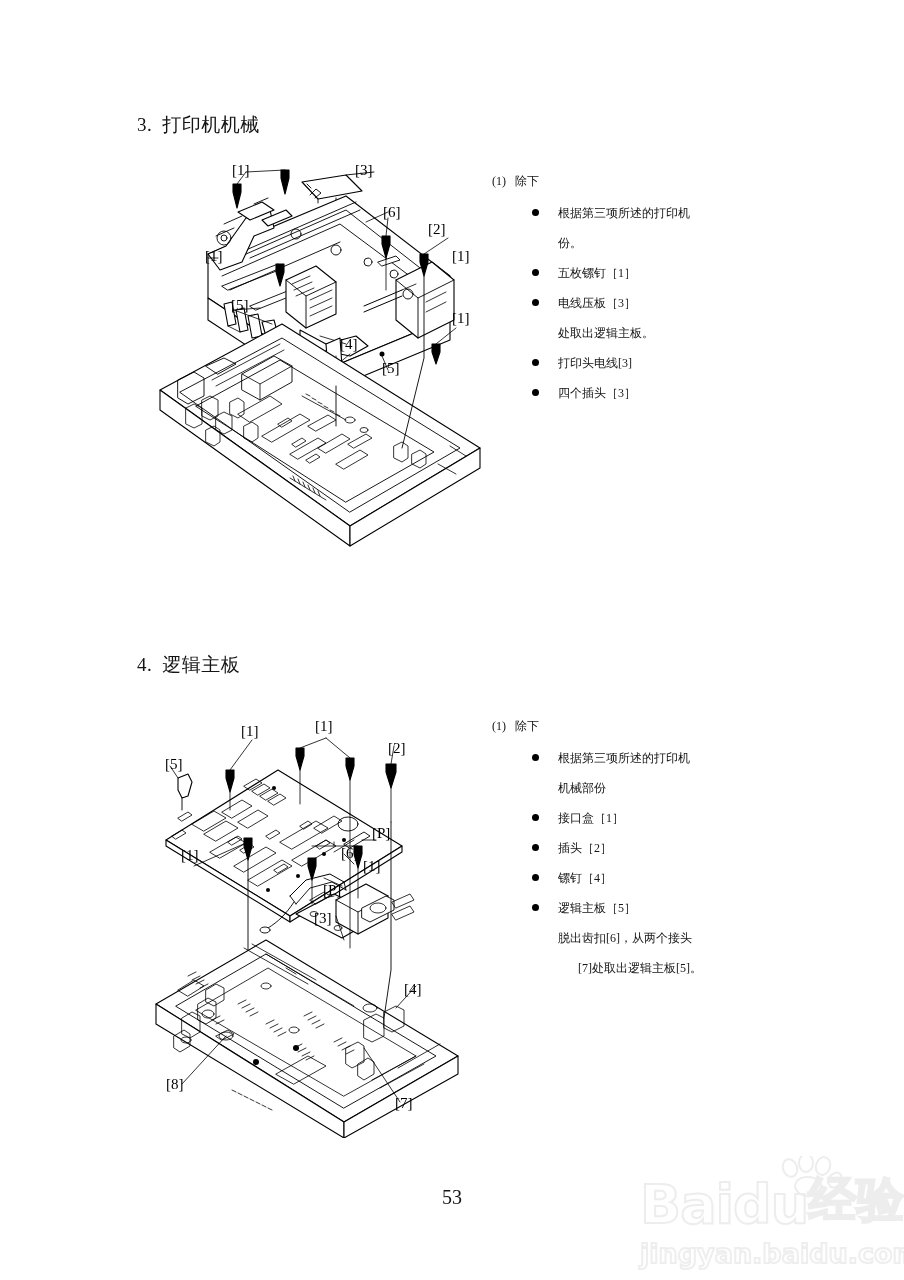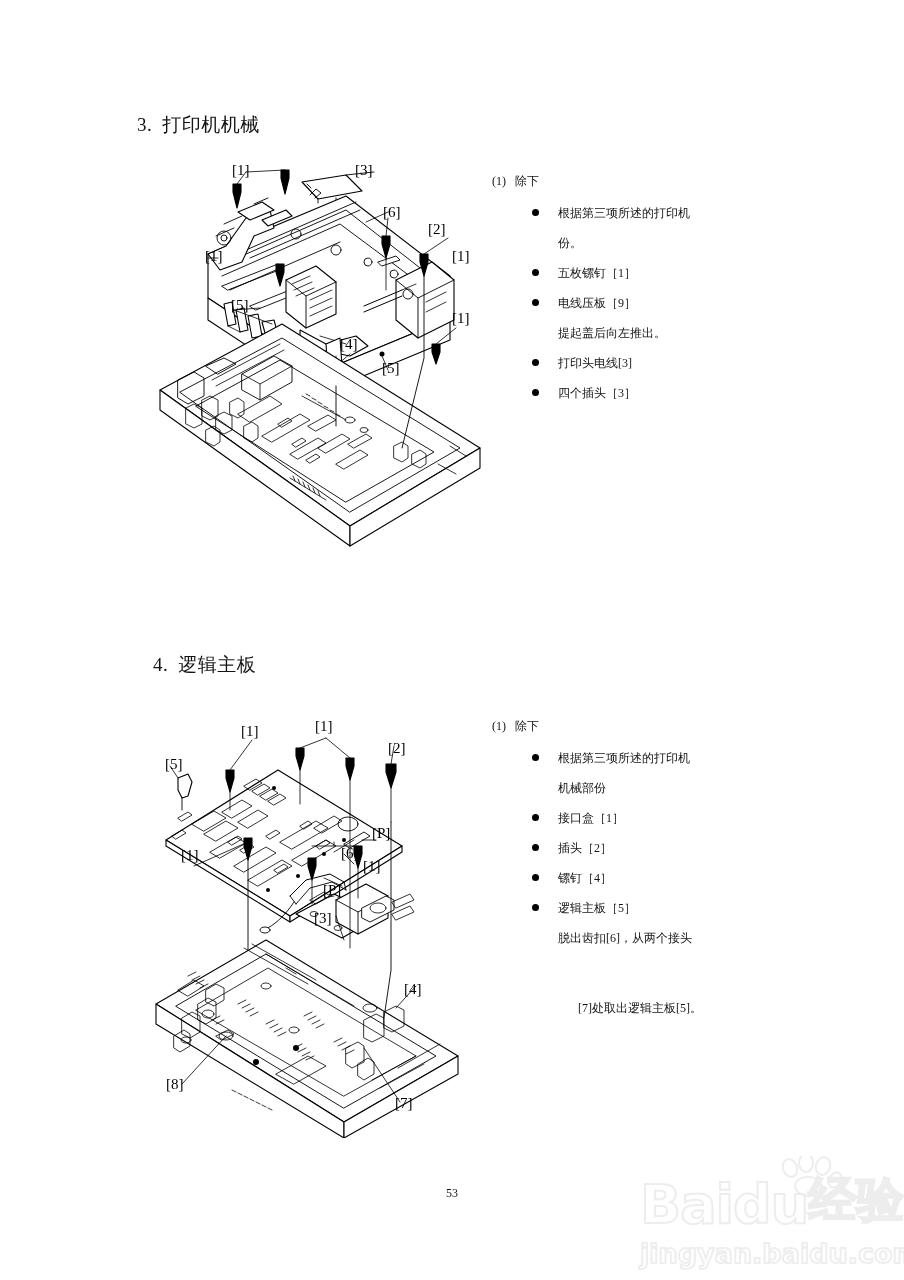--- a/index.html
+++ b/index.html
@@ -63,36 +63,35 @@
     height: 7px;
     border-radius: 50%;
     background: #000;
   }
   .bullets > li .sub {
     display: block;
     padding-left: 0;
   }
   .bullets > li .sub.indent {
     padding-left: 20px;
-    margin-top: 40px;
   }
 
   
   .figure {
     position: absolute;
   }
   .figure svg { display: block; }
 
   
   .page-number {
     position: absolute;
     left: 0;
     right: 0;
     text-align: center;
-    font-size: 12px;
+    font-size: 20px;
     color: #141414;
   }
 
   
   .watermark {
     position: absolute;
     pointer-events: none;
     user-select: none;
   }
   .wm-main {
@@ -354,35 +353,35 @@
         <span class="dot"></span>
         <span class="sub">根据第三项所述的打印机</span>
         <span class="sub">份。</span>
       </li>
       <li>
         <span class="dot"></span>
         <span class="sub">五枚镙钉［1］</span>
       </li>
       <li>
         <span class="dot"></span>
-        <span class="sub">电线压板［9］</span>
-        <span class="sub">提起盖后向左推出。</span>
+        <span class="sub">电线压板［3］</span>
+        <span class="sub">处取出逻辑主板。</span>
       </li>
       <li>
         <span class="dot"></span>
         <span class="sub">打印头电线[3]</span>
       </li>
       <li>
         <span class="dot"></span>
         <span class="sub">四个插头［3］</span>
       </li>
     </ul>
   </div>
 
-  <div class="section-heading" style="left:153px; top:652px;text-align:center;">
+  <div class="section-heading" style="left:137px; top:652px;text-align:center;">
     <span class="num">4.</span><span>逻辑主板</span>
   </div>
 
   <div class="figure" style="left:148px; top:718px;">
     <svg width="340" height="420" viewBox="0 0 340 420">
       <g fill="none" stroke="#000" stroke-width="1.1" stroke-linejoin="round" stroke-linecap="round">
 
         <g>
           <path d="M18 122 L130 52 L254 128 L142 198 Z" fill="#fff"></path>
           <path d="M18 122 L18 128 L142 204 L142 198 Z" fill="#fff"></path>

